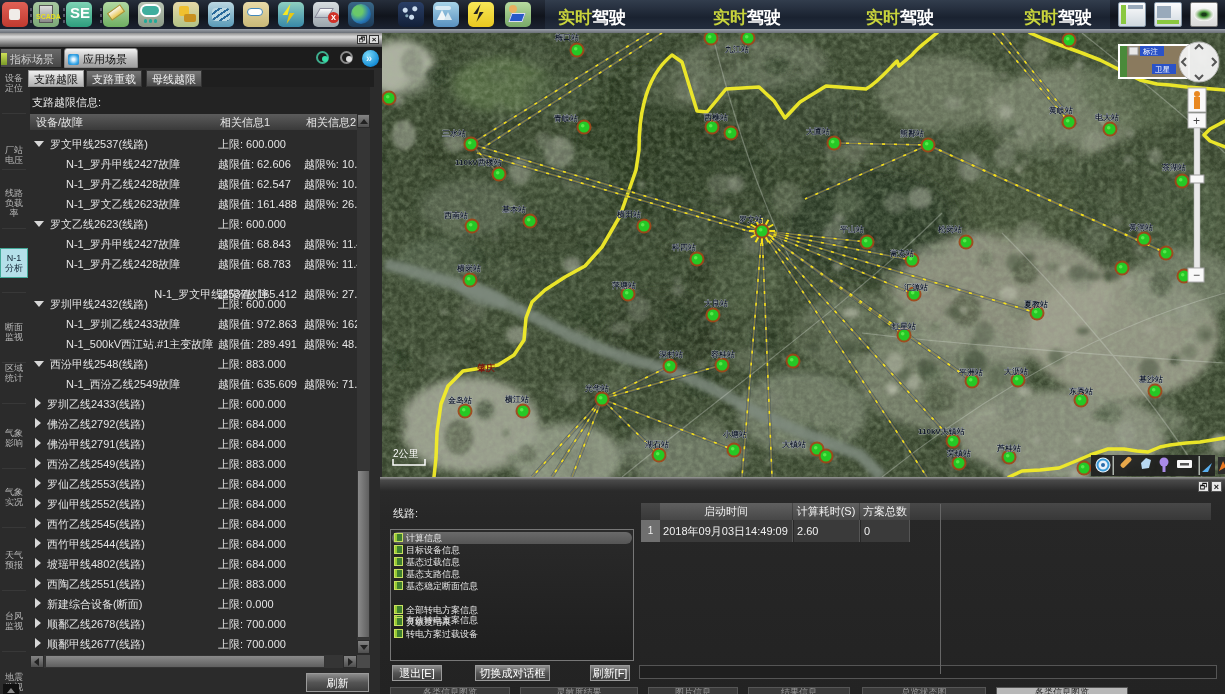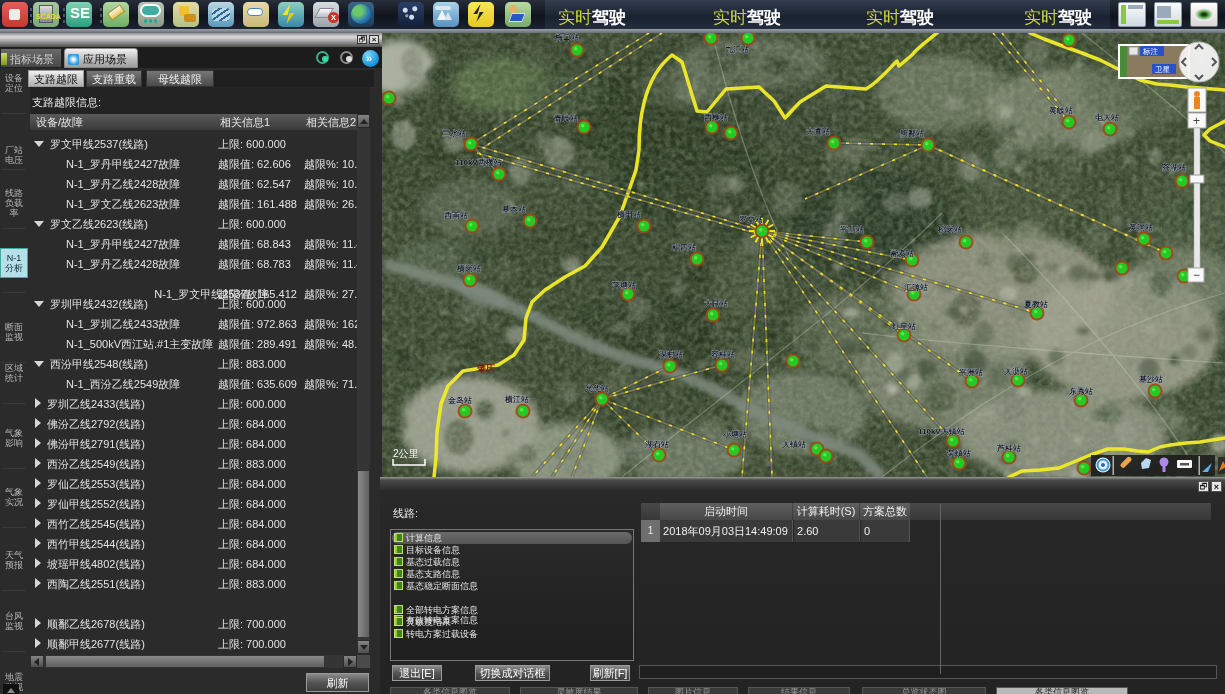--- a/index.html
+++ b/index.html
@@ -1,20 +1,20 @@
 <!DOCTYPE html>
 <html><head><meta charset="utf-8"><style>
 *{margin:0;padding:0;box-sizing:border-box;font-family:"Liberation Sans",sans-serif;}
 body{width:1225px;height:694px;overflow:hidden;background:#1a1a1a;position:relative;}
 .abs{position:absolute;}
 
 #toolbar{left:0;top:0;width:1225px;height:29px;background:linear-gradient(#262e3b,#10141c 55%,#1b2230);}
 .tbi{position:absolute;top:2px;width:26px;height:25px;border-radius:5px;}
 .menu{position:absolute;top:6px;font-size:17px;font-weight:bold;color:#fff;letter-spacing:0;}
-.menu b{color:#c8d43c;font-weight:normal;}
+.menu b{color:#c8d43c;font-weight:bold;}
 #topstrip{left:0;top:29px;width:1225px;height:4px;background:linear-gradient(#9aa0a8,#6a6f76);}
 
 #lpanel{left:0;top:33px;width:382px;height:661px;background:#2b2b2b;}
 #ltitle{left:0;top:0;width:382px;height:14px;background:linear-gradient(#909090 0%,#dcdcdc 28%,#a8a8a8 55%,#4e4e4e 100%);}
 #tabrow{left:0;top:14px;width:382px;height:21px;background:#1c1c1c;}
 .tab1{position:absolute;top:15px;height:20px;font-size:11px;line-height:20px;}
 .vtab{position:absolute;left:0;width:28px;color:#b8b8b8;font-size:9px;text-align:center;line-height:10px;}
 .vtabsel{background:#b5e0ea;color:#123;border:1px solid #4a9;}
 #content{left:28px;top:35px;width:350px;height:626px;background:#2b2b2b;}
 .stab{position:absolute;top:2px;height:17px;font-size:11px;text-align:center;}
@@ -132,21 +132,21 @@
 <div class="vtab" style="top:576px;padding:2px 0;">台风<br>监视</div>
 <div class="abs" style="left:2px;top:618px;width:24px;height:1px;background:#383838;"></div>
 <div class="vtab" style="top:637px;padding:2px 0;">地震<br>监视</div>
 
 <div class="abs" style="left:3px;top:651px;width:16px;height:13px;background:#111;"></div>
     <div class="abs" style="left:7px;top:655px;width:0;height:0;border-left:4px solid transparent;border-right:4px solid transparent;border-bottom:5px solid #888;"></div>
   <div id="content" class="abs">
       <div class="abs" style="left:0px;top:2px;width:346px;height:17px;background:#1f1f1f;"></div>
 <div class="stab" style="left:0px;width:56px;background:linear-gradient(#f0f0f0,#b0b0b0);border:1px solid #999;color:#111;line-height:16px;">支路越限</div>
 <div class="stab" style="left:58px;width:56px;background:linear-gradient(#777,#4a4a4a);border:1px solid #333;color:#eee;line-height:16px;">支路重载</div>
-<div class="stab" style="left:118px;width:68px;background:linear-gradient(#777,#4a4a4a);border:1px solid #333;color:#eee;line-height:16px;">母线越限</div>
+<div class="stab" style="left:118px;width:56px;background:linear-gradient(#777,#4a4a4a);border:1px solid #333;color:#eee;line-height:16px;">母线越限</div>
 <div class="abs" style="left:2px;top:19px;width:340px;height:27px;background:#232323;"></div>
 <div class="abs" style="left:4px;top:27px;color:#e8e8e8;font-size:11px;">支路越限信息:</div>
 <div class="hdr" style="left:2px;top:46px;width:300px;padding-left:6px;">设备/故障</div>
 <div class="hdr" style="left:192px;top:46px;width:1px;"></div>
 <div class="abs hdr" style="left:192px;top:46px;width:86px;">相关信息1</div>
 <div class="abs hdr" style="left:278px;top:46px;width:51px;">相关信息2</div>
 <div class="row" style="top:66px;"><span class="tri trid" style="margin-left:6px;"></span>罗文甲线2537(线路)<span class="c2">上限: 600.000</span></div>
 <div class="row" style="top:86px;"><span style="margin-left:38px;"></span>N-1_罗丹甲线2427故障<span class="c2">越限值: 62.606</span><span class="c3">越限%: 10.4</span></div>
 <div class="row" style="top:106px;"><span style="margin-left:38px;"></span>N-1_罗丹乙线2428故障<span class="c2">越限值: 62.547</span><span class="c3">越限%: 10.4</span></div>
 <div class="row" style="top:126px;"><span style="margin-left:38px;"></span>N-1_罗文乙线2623故障<span class="c2">越限值: 161.488</span><span class="c3">越限%: 26.9</span></div>
@@ -162,20 +162,21 @@
 <div class="row" style="top:326px;"><span class="tri trir" style="margin-left:7px;"></span>罗圳乙线2433(线路)<span class="c2">上限: 600.000</span></div>
 <div class="row" style="top:346px;"><span class="tri trir" style="margin-left:7px;"></span>佛汾乙线2792(线路)<span class="c2">上限: 684.000</span></div>
 <div class="row" style="top:366px;"><span class="tri trir" style="margin-left:7px;"></span>佛汾甲线2791(线路)<span class="c2">上限: 684.000</span></div>
 <div class="row" style="top:386px;"><span class="tri trir" style="margin-left:7px;"></span>西汾乙线2549(线路)<span class="c2">上限: 883.000</span></div>
 <div class="row" style="top:406px;"><span class="tri trir" style="margin-left:7px;"></span>罗仙乙线2553(线路)<span class="c2">上限: 684.000</span></div>
 <div class="row" style="top:426px;"><span class="tri trir" style="margin-left:7px;"></span>罗仙甲线2552(线路)<span class="c2">上限: 684.000</span></div>
 <div class="row" style="top:446px;"><span class="tri trir" style="margin-left:7px;"></span>西竹乙线2545(线路)<span class="c2">上限: 684.000</span></div>
 <div class="row" style="top:466px;"><span class="tri trir" style="margin-left:7px;"></span>西竹甲线2544(线路)<span class="c2">上限: 684.000</span></div>
 <div class="row" style="top:486px;"><span class="tri trir" style="margin-left:7px;"></span>坡瑶甲线4802(线路)<span class="c2">上限: 684.000</span></div>
 <div class="row" style="top:506px;"><span class="tri trir" style="margin-left:7px;"></span>西陶乙线2551(线路)<span class="c2">上限: 883.000</span></div>
+<div class="row" style="top:526px;"><span class="tri trir" style="margin-left:7px;"></span>新建综合设备(断面)<span class="c2">上限: 0.000</span></div>
 <div class="row" style="top:546px;"><span class="tri trir" style="margin-left:7px;"></span>顺鄱乙线2678(线路)<span class="c2">上限: 700.000</span></div>
 <div class="row" style="top:566px;"><span class="tri trir" style="margin-left:7px;"></span>顺鄱甲线2677(线路)<span class="c2">上限: 700.000</span></div>
 <div class="sbv" style="left:329px;top:46px;width:13px;height:540px;"></div>
 <div class="sbtn" style="left:329px;top:46px;width:13px;height:14px;"></div>
       <div class="abs" style="left:332px;top:51px;width:0;height:0;border-left:4px solid transparent;border-right:4px solid transparent;border-bottom:5px solid #222;"></div>
 <div class="sbtn" style="left:329px;top:572px;width:13px;height:14px;"></div>
       <div class="abs" style="left:332px;top:577px;width:0;height:0;border-left:4px solid transparent;border-right:4px solid transparent;border-top:5px solid #222;"></div>
 <div class="sth" style="left:329px;top:402px;width:13px;height:168px;"></div>
 <div class="sbv" style="left:2px;top:587px;width:327px;height:13px;"></div>
 <div class="sbtn" style="left:2px;top:587px;width:14px;height:13px;"></div>

